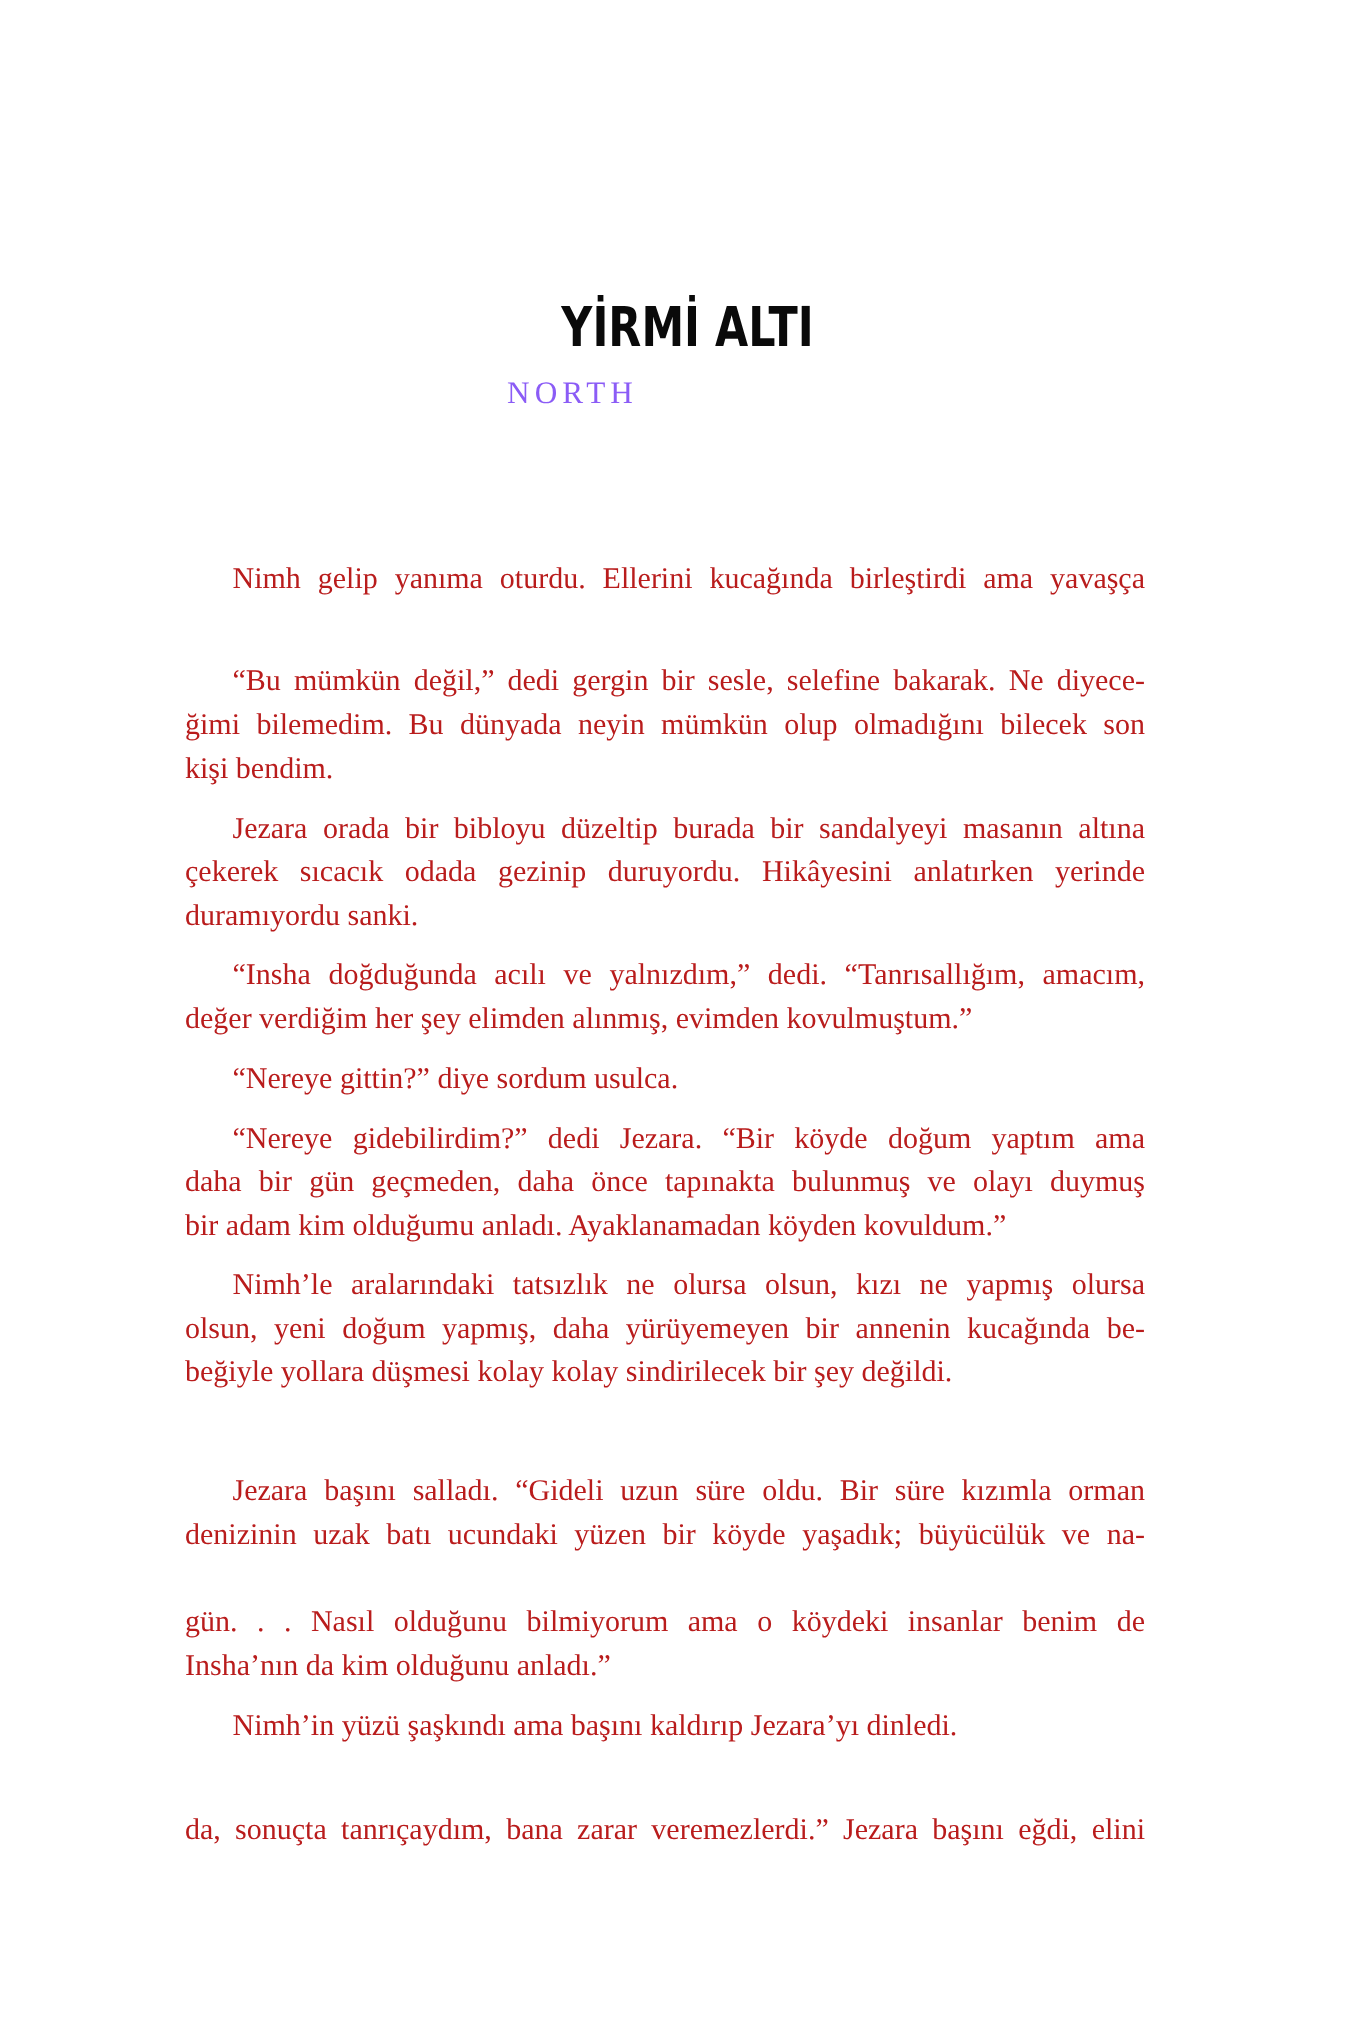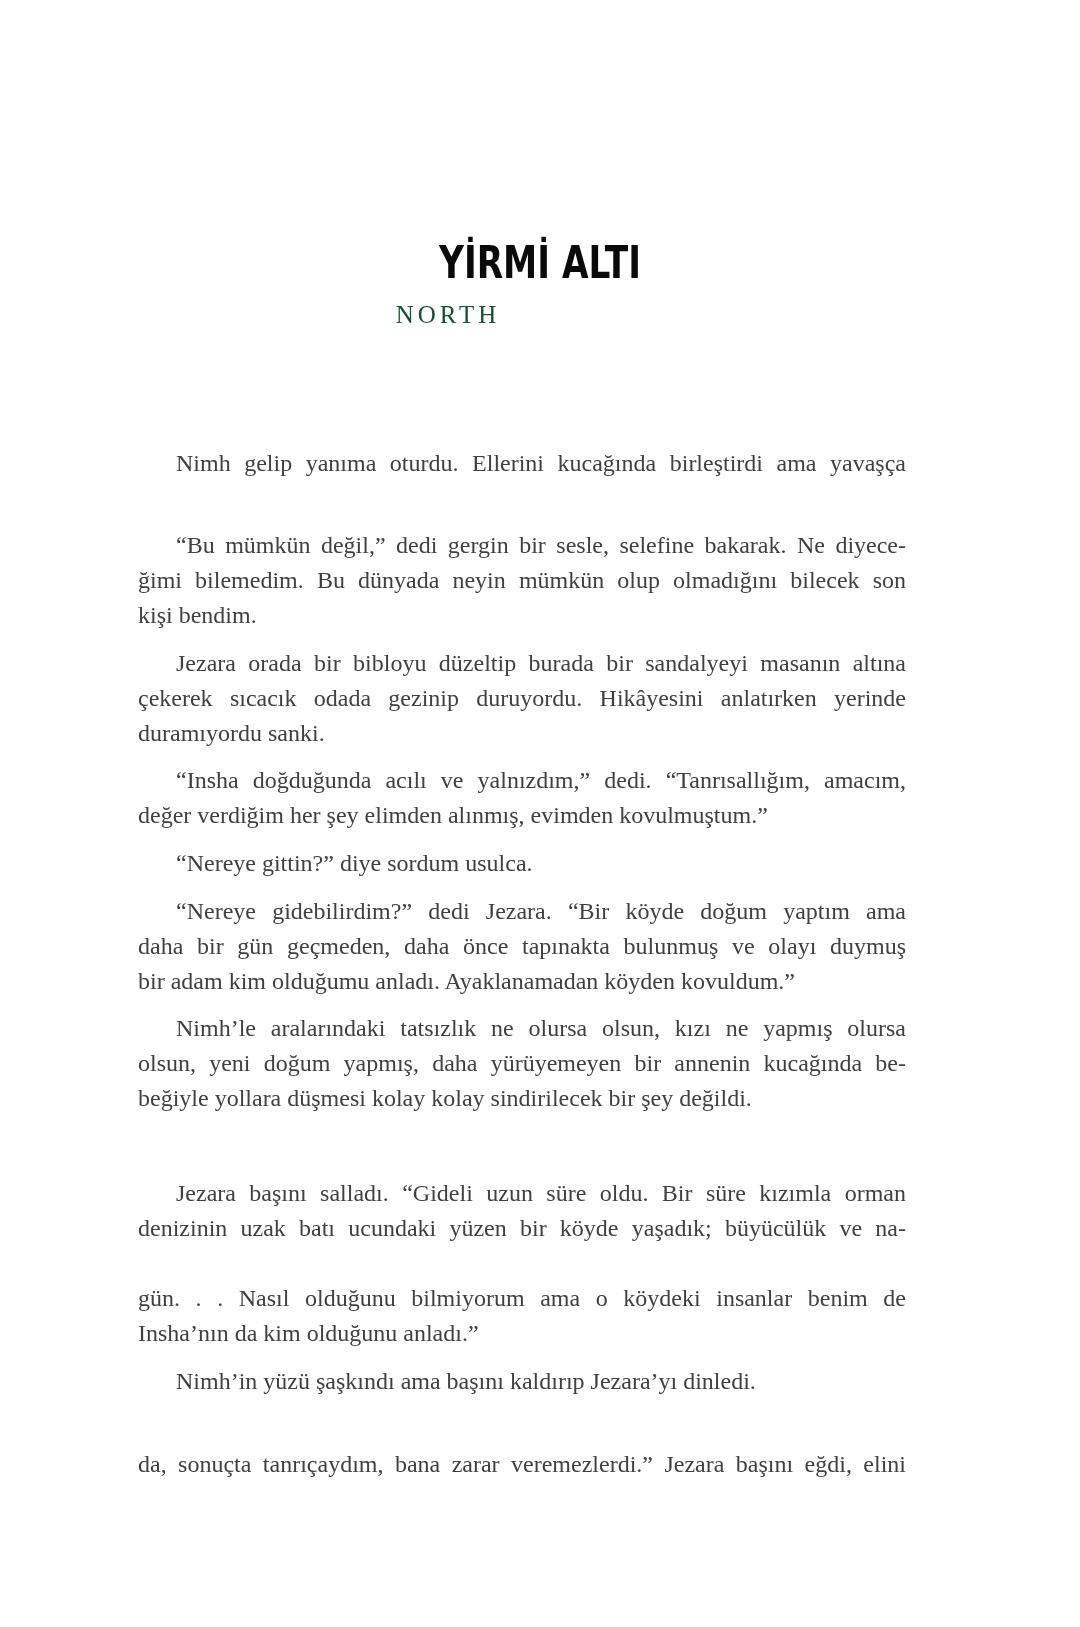--- a/index.html
+++ b/index.html
@@ -3,51 +3,51 @@
   <meta charset="utf-8">
   <style>
     html, body { margin: 0; padding: 0; }
     body {
       width: 1080px; height: 1627px;
       background: #ffffff;
       position: relative;
       overflow: hidden;
       color: #111111;
     }
-    .page { position: absolute; inset: 0; }
+    .page { position: absolute; inset: 0; margin-left: 10px; }
     .chapter-title {
       position: absolute; left: 0; width: 1080px; top: 238px;
       text-align: center;
       font-family: "DejaVu Sans", sans-serif;
       font-weight: bold;
       font-size: 44px;
       letter-spacing: 0px;
       transform: scaleX(0.78);
       transform-origin: 540px 0;
       color: #0a0a0a;
       line-height: 50px;
     }
     .chapter-sub {
       position: absolute; left: 0; width: 896px; top: 300px;
       text-align: center;
       font-family: "Liberation Serif", serif;
       font-size: 25px;
       letter-spacing: 4px;
-      color: #14532d;
+      color: #8b5cf6;
       line-height: 30px;
     }
     .line {
       position: absolute;
       left: 138px;
       width: 768px;
       font-family: "Liberation Serif", serif;
       font-size: 24px;
       line-height: 30px;
       white-space: nowrap;
-      color: #404040;
+      color: #b91c1c;
     }
     .line.just {
       text-align: justify;
       text-align-last: justify;
     }
     .line.indent { left: 176px; width: 730px; }
   </style>
 </head>
 <body>
 

